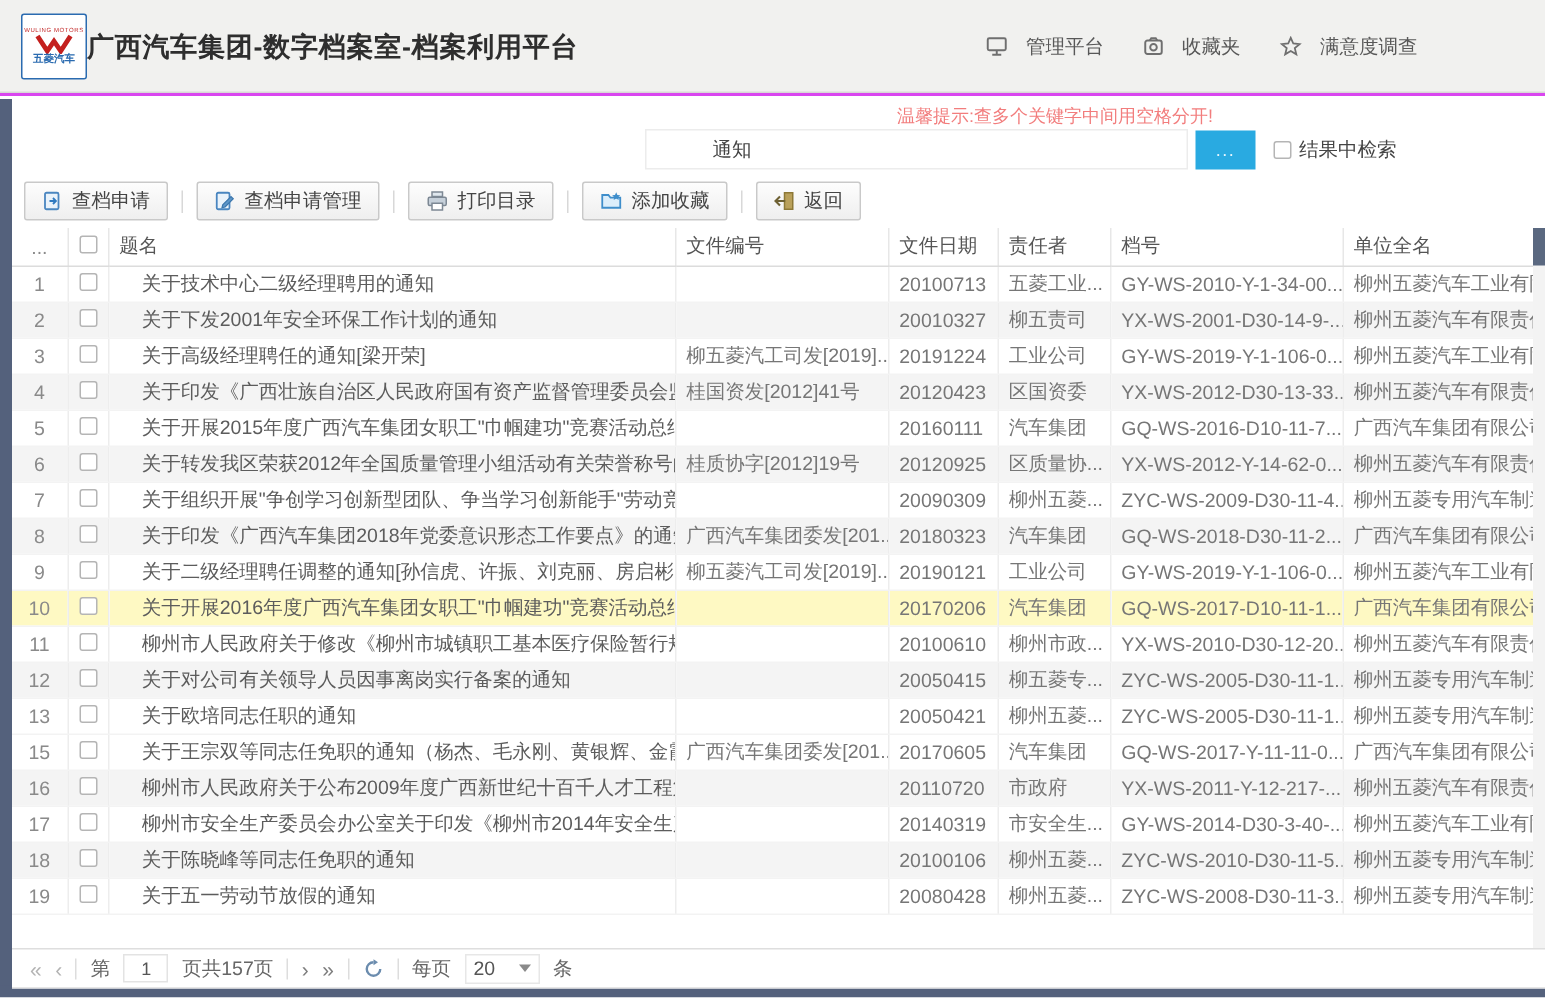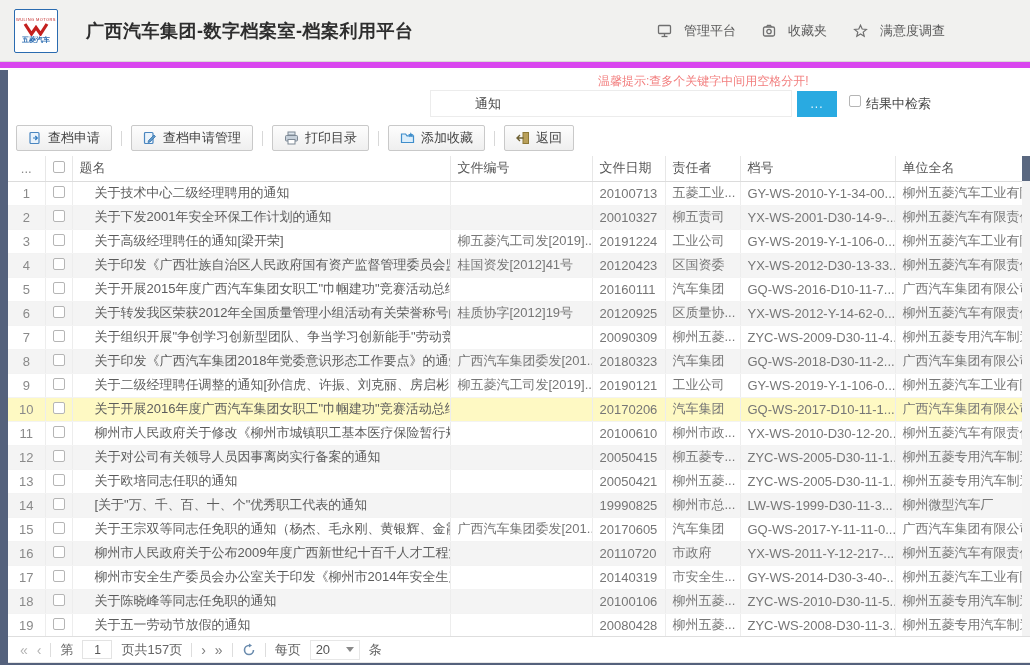--- a/index.html
+++ b/index.html
@@ -9,38 +9,38 @@
   
   .topbar { position:absolute; top:0; left:0; width:1030px; height:62px;
             background:#f1f1ef; border-bottom:1px solid #d9d9d6;
             display:flex; align-items:center; }
   .logo { width:44px; height:44px; margin-left:14px; background:#fff;
           border:1px solid #2a6bb0; border-radius:2px; display:flex; flex-direction:column;
           align-items:center; justify-content:center; overflow:hidden; }
   .logo .brand-top { font-size:4px; color:#c22727; letter-spacing:.4px; line-height:5px; }
   .logo svg { display:block; }
   .logo .brand-bottom { font-size:7px; color:#2a6bb0; line-height:8px; font-weight:bold; }
-  .app-title { margin-left:28px; font-size:18px; font-weight:bold; color:#2e2e2e; letter-spacing:.5px; }
+  .app-title { margin-left:0; font-size:18px; font-weight:bold; color:#2e2e2e; letter-spacing:.5px; }
   .top-menu { margin-left:auto; margin-right:85px; display:flex; align-items:center; gap:26px; }
   .top-menu .menu-item { display:flex; align-items:center; gap:12px; font-size:13px; color:#585858; cursor:pointer; }
   .top-menu svg { display:block; }
 
   
-  .content { position:absolute; top:62px; left:0; width:1030px; height:603px; background:#fff; border-top:6px solid #d946ef; }
+  .content { position:absolute; top:62px; left:0; width:1030px; height:603px; background:#fff; border-top:2px solid #d946ef; }
   .left-strip   { position:absolute; left:0; top:2px; width:8px; height:594px; background:#54617c; }
   .bottom-strip { position:absolute; left:0; bottom:0; width:1030px; height:8px; background:#54617c; }
 
   
   .hint { position:absolute; top:5px; left:598px; font-size:12px; color:#f27d7d; white-space:nowrap; }
   .search-input { position:absolute; top:22px; left:430px; width:362px; height:27px;
                   border:1px solid #ececec; font-size:13px; color:#444; padding-left:44px;
                   font-family:inherit; outline:none; background:#fff; }
   .more-btn { position:absolute; top:23px; left:797px; width:40px; height:26px; background:#29aae1;
               border:none; color:#eaf7fd; font-size:12px; letter-spacing:1px; cursor:pointer; }
-  .result-wrap { position:absolute; top:27px; left:849px; display:flex; align-items:flex-start; gap:5px;
+  .result-wrap { position:absolute; top:27px; left:849px; display:flex; align-items:center; gap:5px;
                  font-size:13px; color:#444;font-family:Liberation Serif, serif; }
   .cb { display:inline-block; width:12px; height:12px; border:1px solid #b5b5b5; border-radius:2px; background:#fff; cursor:pointer; }
 
   
   .toolbar { position:absolute; top:56px; left:16px; height:28px; display:flex; align-items:center; }
   .tb-btn { display:flex; align-items:center; gap:6px; height:26px; padding:0 11px;
             border:1px solid #c9c9c9; border-radius:2px; background:linear-gradient(#fdfdfd,#efefef);
             font-size:13px; color:#444; cursor:pointer; white-space:nowrap; font-family:inherit; }
   .tb-sep { width:1px; height:15px; background:#d8d8d8; margin:0 9px; }
   .tb-btn svg { display:block; }
@@ -349,32 +349,20 @@
     <td class="cbc">
       <span class="cb"></span>
     </td>
     <td class="title">关于欧培同志任职的通知</td>
     <td></td>
     <td>20050421</td>
     <td>柳州五菱...</td>
     <td>ZYC-WS-2005-D30-11-1...</td>
     <td>柳州五菱专用汽车制造...</td>
   </tr>
-          <tr class="alt">
-    <td class="num">14</td>
-    <td class="cbc">
-      <span class="cb"></span>
-    </td>
-    <td class="title">[关于"万、千、百、十、个"优秀职工代表的通知</td>
-    <td></td>
-    <td>19990825</td>
-    <td>柳州市总...</td>
-    <td>LW-WS-1999-D30-11-3...</td>
-    <td>柳州微型汽车厂</td>
-  </tr>
           <tr>
     <td class="num">15</td>
     <td class="cbc">
       <span class="cb"></span>
     </td>
     <td class="title">关于王宗双等同志任免职的通知（杨杰、毛永刚、黄银辉、金霞、...</td>
     <td>广西汽车集团委发[201...</td>
     <td>20170605</td>
     <td>汽车集团</td>
     <td>GQ-WS-2017-Y-11-11-0...</td>

